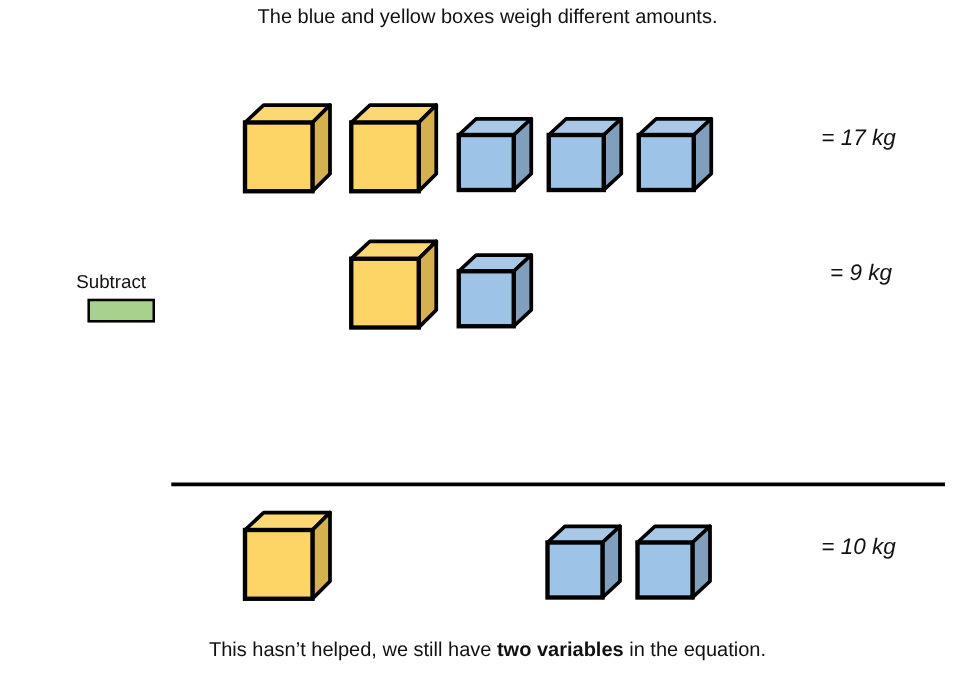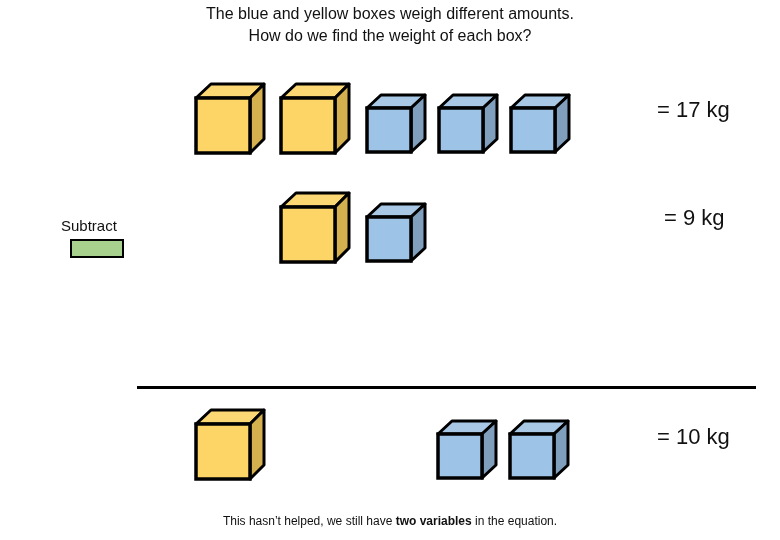--- a/index.html
+++ b/index.html
@@ -20,24 +20,25 @@
       left: 0;
       top: 3px;
       width: 780px;
       text-align: center;
       font-size: 16px;
       line-height: 22px;
     }
     .title div { white-space: nowrap; }
     .eq {
       position: absolute;
-      font-size: 22px;
+      font-size: 18px;
       line-height: 26px;
       white-space: nowrap;
       color: #111111;
+      font-style: italic;
     }
     .side-label {
       position: absolute;
       left: 61px;
       top: 216px;
       font-size: 15px;
       line-height: 20px;
     }
     .subtract-bar {
       position: absolute;
@@ -56,36 +57,35 @@
       width: 619px;
       height: 3px;
       background: #000000;
     }
     .footer {
       position: absolute;
       left: 0;
       top: 510px;
       width: 780px;
       text-align: center;
-      font-size: 12px;
+      font-size: 16px;
       line-height: 22px;
       white-space: nowrap;
     }
     .footer b { font-weight: bold; }
     svg.cube {
       position: absolute;
       overflow: visible;
     }
   </style>
 </head>
 <body>
 
 <div class="title">
   <div>The blue and yellow boxes weigh different amounts.</div>
-  <div>How do we find the weight of each box?</div>
 </div>
 
 <svg class="cube" style="left:194px;top:82px" width="72" height="74" viewBox="0 0 72 74">
   <polygon points="2,16 17,2 70,2 56,16" fill="#fbd874" stroke="#000" stroke-width="3" stroke-linejoin="round"></polygon>
   <polygon points="56,16 70,2 70,57 56,71" fill="#d4b04e" stroke="#000" stroke-width="3" stroke-linejoin="round"></polygon>
   <rect x="2" y="16" width="54" height="55" fill="#fdd566" stroke="#000" stroke-width="3.5"></rect>
 </svg>
 <svg class="cube" style="left:279px;top:82px" width="72" height="74" viewBox="0 0 72 74">
   <polygon points="2,16 17,2 70,2 56,16" fill="#fbd874" stroke="#000" stroke-width="3" stroke-linejoin="round"></polygon>
   <polygon points="56,16 70,2 70,57 56,71" fill="#d4b04e" stroke="#000" stroke-width="3" stroke-linejoin="round"></polygon>

